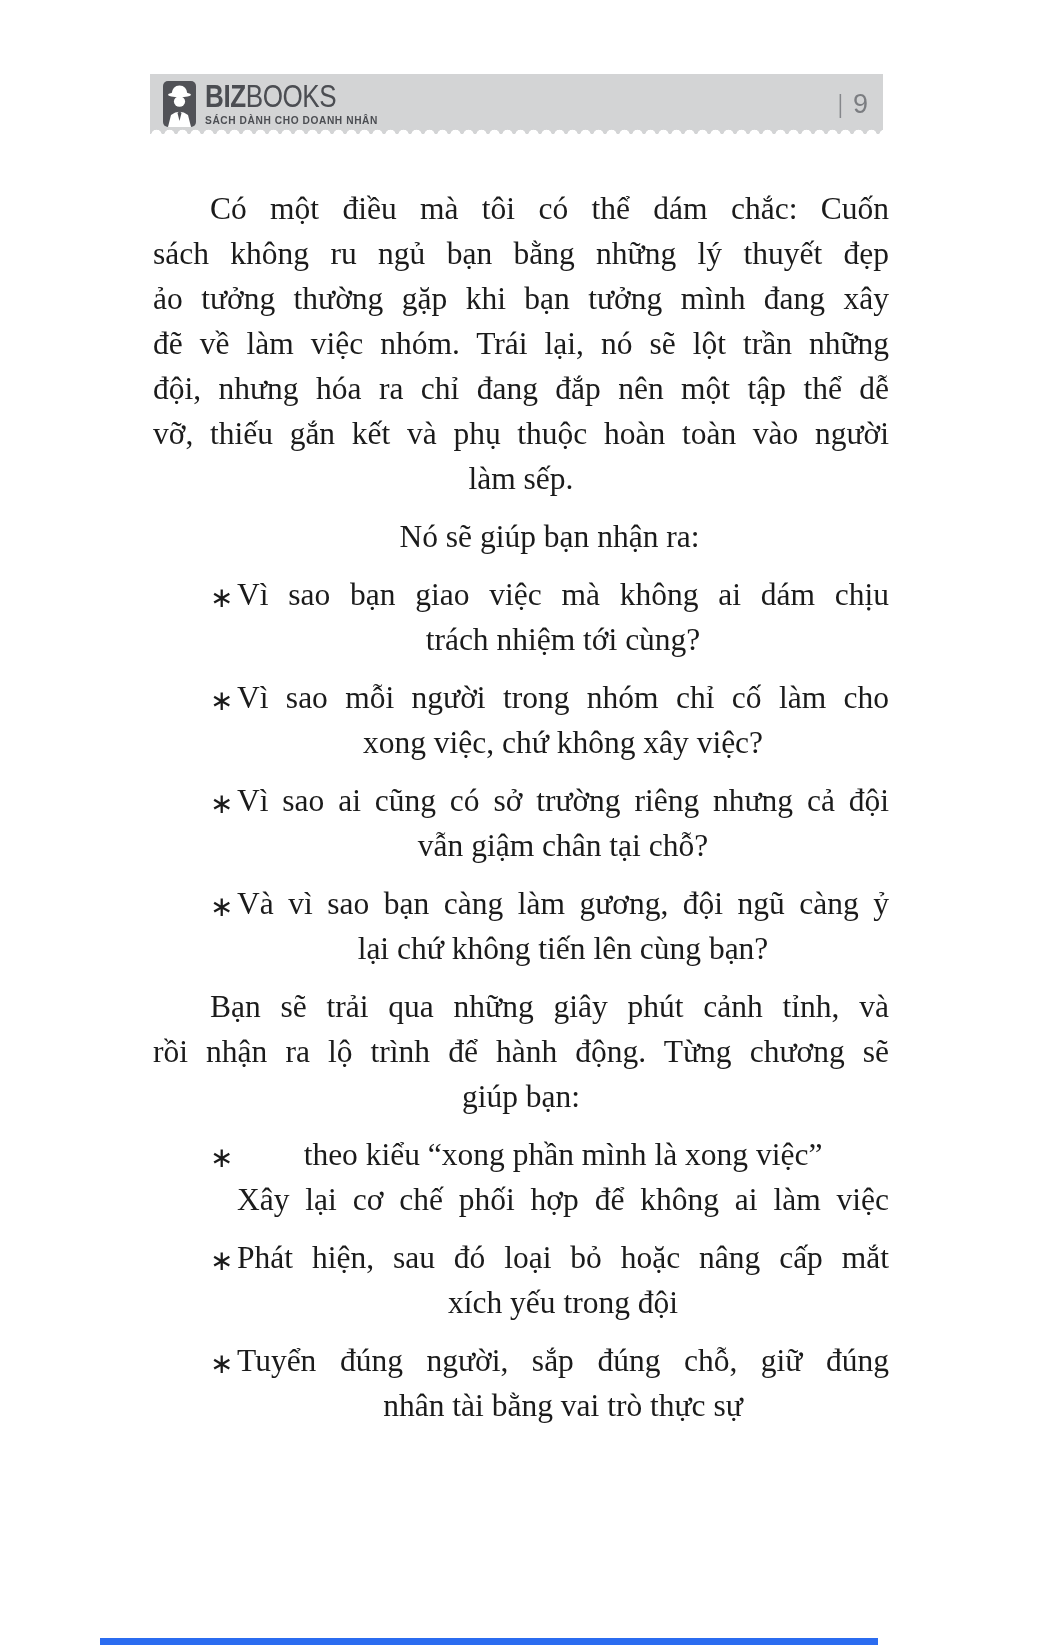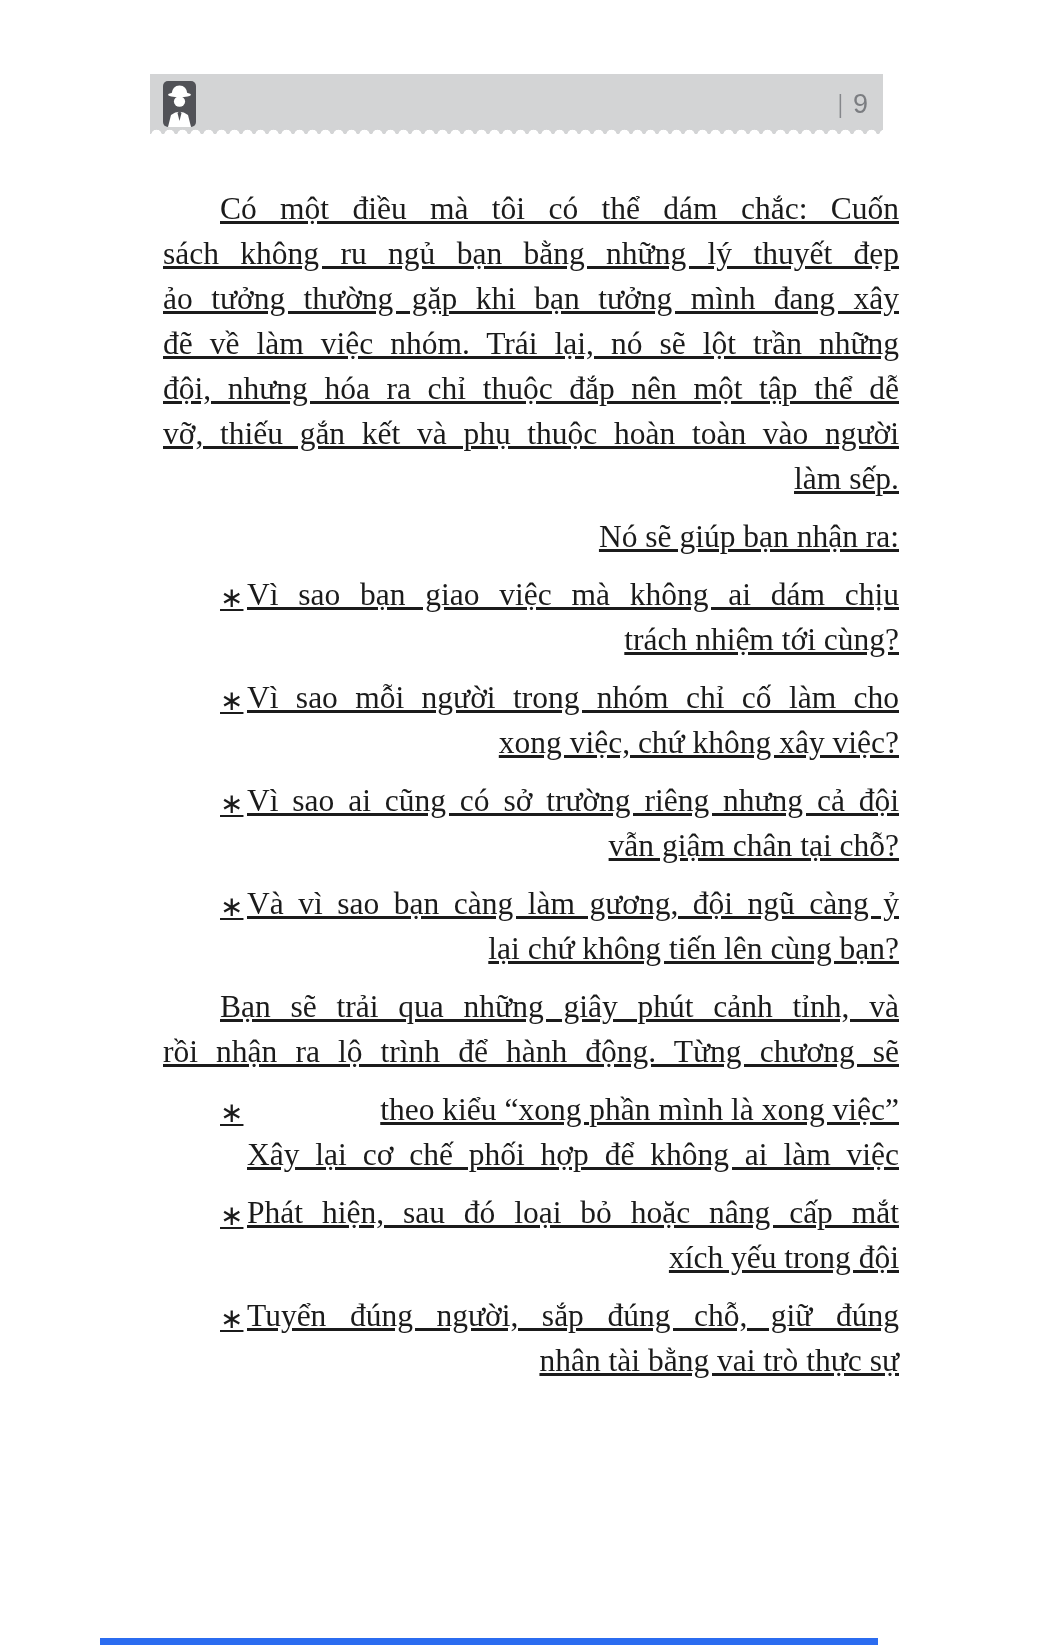--- a/index.html
+++ b/index.html
@@ -75,31 +75,30 @@
   }
   .pageno .sep{
     font-size:26px;
     color:#85878b;
     transform:scaleX(0.7);
   }
 
   
   .body-col{
     position:absolute;
-    left:163px; top:186px;
+    left:153px; top:186px;
     width:736px;
     font-size:31.5px;
     line-height:45px;
     color:#1b1b1b;
-    text-decoration:underline;
   }
   .block + .block{margin-top:13px;}
   .line{min-height:45px;}
   .jline{text-align:justify; text-align-last:justify;}
-  .lline{text-align:right;}
+  .lline{text-align:center;}
   .indent{text-indent:57px;}
   .bullet{
     display:flex;
     margin-left:57px;
   }
   .bullet .marker{
     flex:none;
     width:27px;
     font-size:28px;
     padding-top:3px;
@@ -122,33 +121,39 @@
 
   <div class="header">
     <svg class="logo-box" viewBox="0 0 33 46">
       <rect x="0" y="0" width="33" height="46" rx="5" fill="#515257"></rect>
       <path d="M8.5,13 Q9.5,4.5 16.5,4.5 Q23.5,4.5 24.5,13 Z" fill="#ffffff"></path>
       <ellipse cx="16.5" cy="13.8" rx="11.5" ry="2.4" fill="#ffffff"></ellipse>
       <ellipse cx="16.5" cy="20.5" rx="5.6" ry="5.2" fill="#ffffff"></ellipse>
       <path d="M5,46 L8,34 Q16.5,27.5 25,34 L28,46 Z" fill="#ffffff"></path>
       <path d="M14.5,32 L16.5,40 L18.5,32 L16.5,30 Z" fill="#515257"></path>
     </svg>
+    <div class="brand-col">
+      <div class="brand-line">
+        <span class="brand-bold">BIZ</span><span class="brand-light">BOOKS</span>
+      </div>
+      <div class="brand-tagline">SÁCH DÀNH CHO DOANH NHÂN</div>
+    </div>
     <div class="pageno">
       <span class="sep">|</span>
       <span>9</span>
     </div>
   </div>
 
   <div class="body-col">
       <div class="para block">
         <div class="line jline indent">Có một điều mà tôi có thể dám chắc: Cuốn</div>
         <div class="line jline">sách không ru ngủ bạn bằng những lý thuyết đẹp</div>
         <div class="line jline">ảo tưởng thường gặp khi bạn tưởng mình đang xây</div>
         <div class="line jline">đẽ về làm việc nhóm. Trái lại, nó sẽ lột trần những</div>
-        <div class="line jline">đội, nhưng hóa ra chỉ thuộc đắp nên một tập thể dễ</div>
+        <div class="line jline">đội, nhưng hóa ra chỉ đang đắp nên một tập thể dễ</div>
         <div class="line jline">vỡ, thiếu gắn kết và phụ thuộc hoàn toàn vào người</div>
         <div class="line lline">làm sếp.</div>
       </div>
       <div class="para block">
         <div class="line lline indent">Nó sẽ giúp bạn nhận ra:</div>
       </div>
       <div class="bullet block">
         <span class="marker">∗</span>
         <div class="btext">
           <div class="line jline">Vì sao bạn giao việc mà không ai dám chịu</div>
@@ -172,20 +177,21 @@
       <div class="bullet block">
         <span class="marker">∗</span>
         <div class="btext">
           <div class="line jline">Và vì sao bạn càng làm gương, đội ngũ càng ỷ</div>
           <div class="line lline">lại chứ không tiến lên cùng bạn?</div>
         </div>
       </div>
       <div class="para block">
         <div class="line jline indent">Bạn sẽ trải qua những giây phút cảnh tỉnh, và</div>
         <div class="line jline">rồi nhận ra lộ trình để hành động. Từng chương sẽ</div>
+        <div class="line lline">giúp bạn:</div>
       </div>
       <div class="bullet block">
         <span class="marker">∗</span>
         <div class="btext">
           <div class="line lline">theo kiểu “xong phần mình là xong việc”</div>
           <div class="line jline">Xây lại cơ chế phối hợp để không ai làm việc</div>
         </div>
       </div>
       <div class="bullet block">
         <span class="marker">∗</span>

